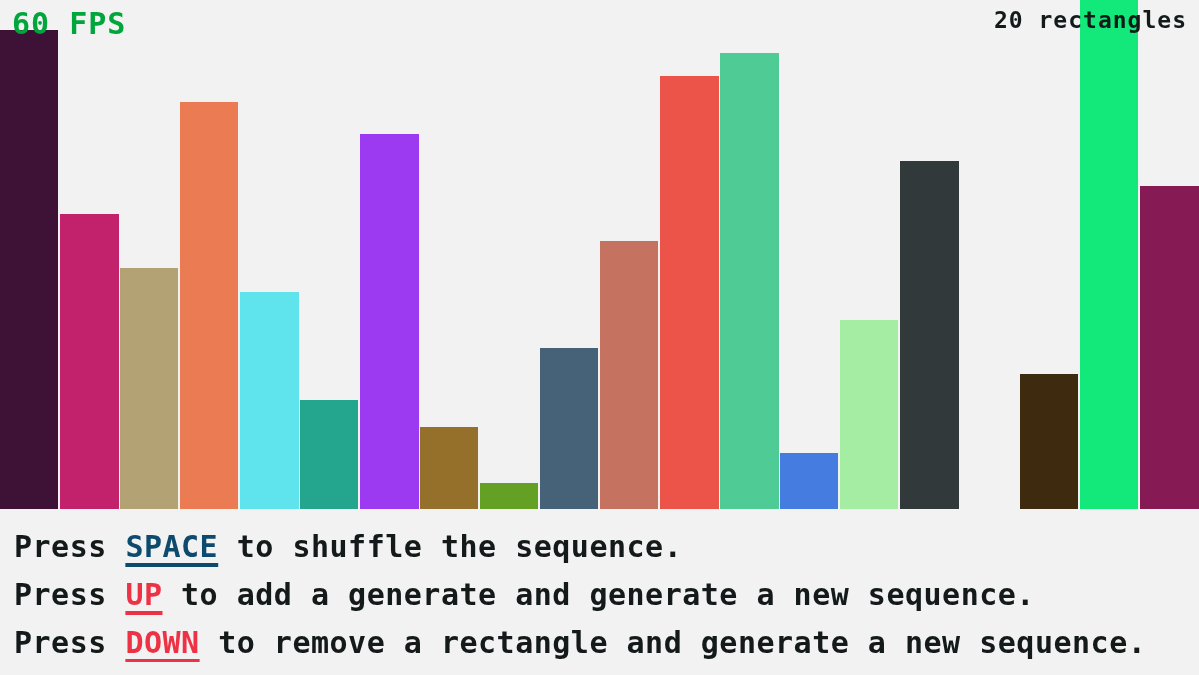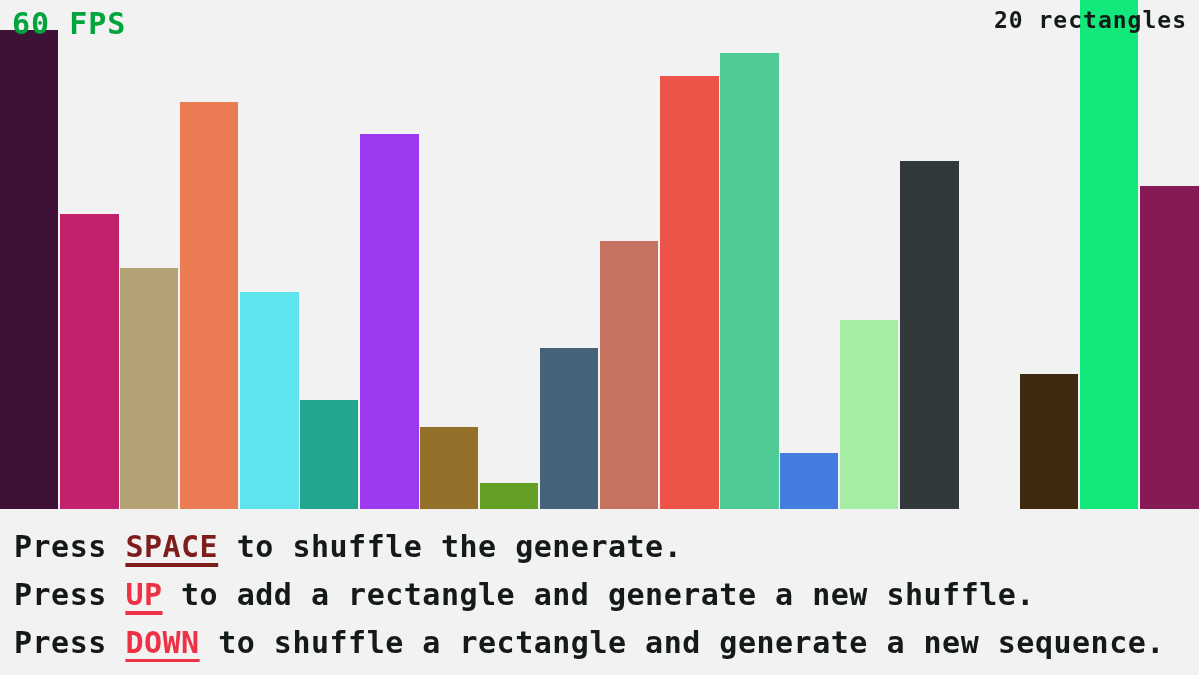--- a/index.html
+++ b/index.html
@@ -120,18 +120,18 @@
         <div class="bar" style="left: 1080px; width: 58px; height: 509px; background: rgb(19, 232, 122);"></div>
         <div class="bar" style="left: 1140px; width: 59px; height: 323px; background: rgb(133, 26, 84);"></div>
       </div>
   </div>
 
   <div id="fps-counter">60 FPS</div>
 
   <div id="rect-count">20 rectangles</div>
 
   <div id="instructions">
-      <div class="instruction-line"><span>Press </span><span class="key" style="color: #7f1d1d;">SPACE</span><span> to shuffle the generate.</span></div>
-      <div class="instruction-line"><span>Press </span><span class="key" style="color: rgb(238, 50, 70);">UP</span><span> to add a rectangle and generate a new shuffle.</span></div>
-      <div class="instruction-line"><span>Press </span><span class="key" style="color: rgb(238, 50, 70); text-decoration: underline;">DOWN</span><span> to shuffle a rectangle and generate a new sequence.</span></div>
+      <div class="instruction-line"><span>Press </span><span class="key" style="color: #0c4a6e;">SPACE</span><span> to shuffle the sequence.</span></div>
+      <div class="instruction-line"><span>Press </span><span class="key" style="color: rgb(238, 50, 70);">UP</span><span> to add a generate and generate a new sequence.</span></div>
+      <div class="instruction-line"><span>Press </span><span class="key" style="color: rgb(238, 50, 70); text-decoration: underline;">DOWN</span><span> to remove a rectangle and generate a new sequence.</span></div>
     </div>
 
 </div>
 
 </body></html>

